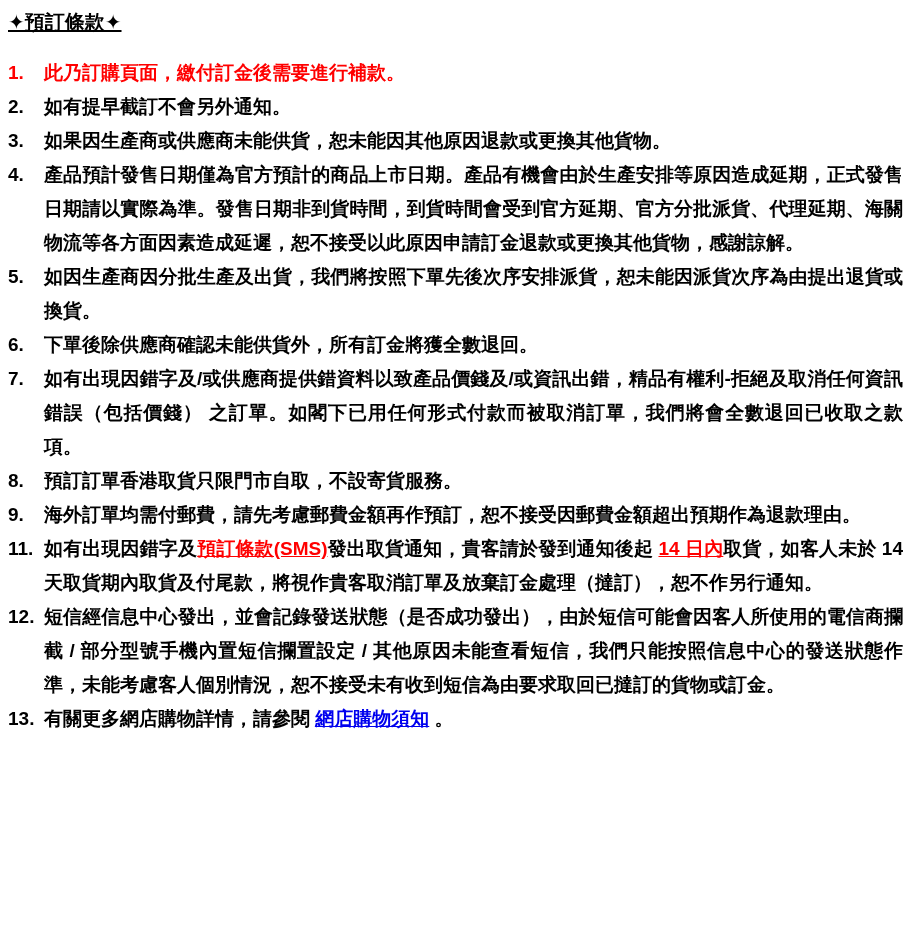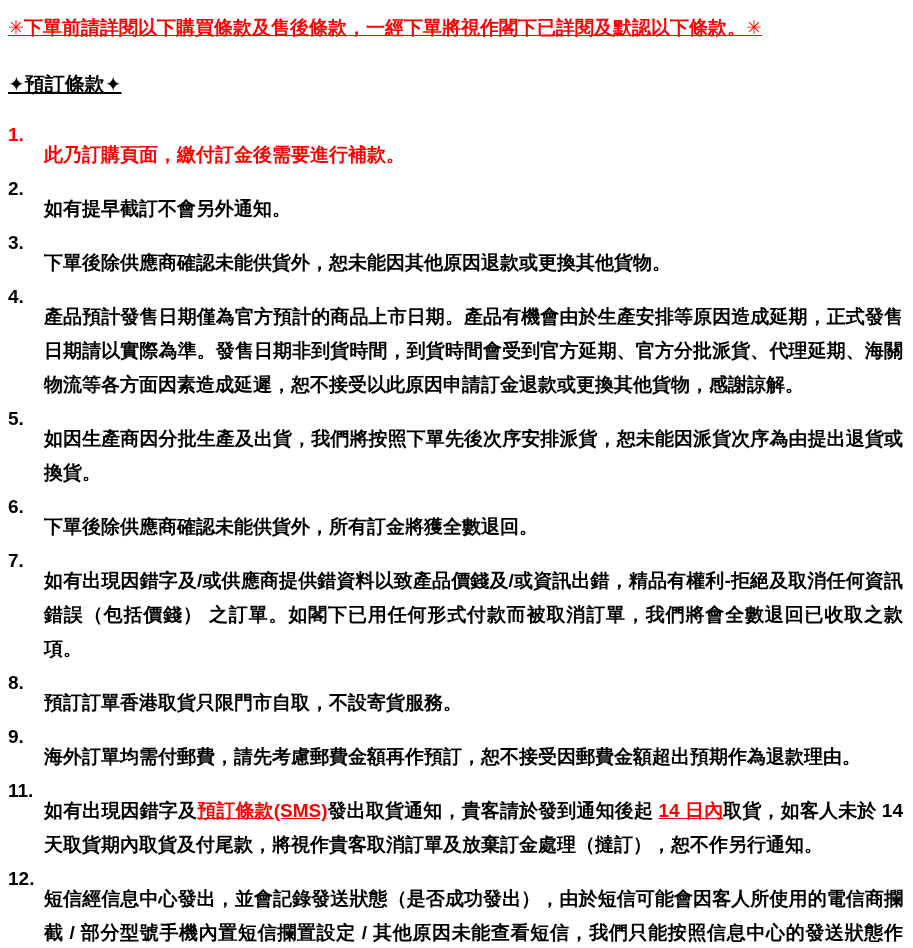--- a/index.html
+++ b/index.html
@@ -44,52 +44,50 @@
     line-height: 34px;
     align-items: flex-start;
   }
   .term .num {
     flex: 0 0 36px;
     min-width: 36px;
   }
   .term .txt {
     flex: 1 1 auto;
     text-align: justify;
-    margin-top: 20px;
   }
   .term.red { color: var(--red); }
   .seg-plain { color: inherit; }
   .seg-red-underline {
     color: var(--red);
     text-decoration: underline;
   }
   a.seg-link {
     color: var(--link);
     cursor: pointer;
     font-weight: 700;
   }
 </style>
 </head>
 <body>
 
 <div class="page">
-  <h1 class="title">✳下單前請詳閱以下購買條款及售後條款，一經下單將視作閣下已詳閱及默認以下條款。✳</h1>
   <h2 class="section-header">✦預訂條款✦</h2>
   <div class="terms" id="terms-list">
       <div class="term red">
         <span class="num">1.</span>
         <span class="txt"><span class="seg-plain">此乃訂購頁面，繳付訂金後需要進行補款。</span></span>
       </div>
       <div class="term">
         <span class="num">2.</span>
         <span class="txt"><span class="seg-plain">如有提早截訂不會另外通知。</span></span>
       </div>
       <div class="term">
         <span class="num">3.</span>
-        <span class="txt"><span class="seg-plain">下單後除供應商確認未能供貨外，恕未能因其他原因退款或更換其他貨物。</span></span>
+        <span class="txt"><span class="seg-plain">如果因生產商或供應商未能供貨，恕未能因其他原因退款或更換其他貨物。</span></span>
       </div>
       <div class="term">
         <span class="num">4.</span>
         <span class="txt"><span class="seg-plain">產品預計發售日期僅為官方預計的商品上市日期。產品有機會由於生產安排等原因造成延期，正式發售日期請以實際為準。發售日期非到貨時間，到貨時間會受到官方延期、官方分批派貨、代理延期、海關物流等各方面因素造成延遲，恕不接受以此原因申請訂金退款或更換其他貨物，感謝諒解。</span></span>
       </div>
       <div class="term">
         <span class="num">5.</span>
         <span class="txt"><span class="seg-plain">如因生產商因分批生產及出貨，我們將按照下單先後次序安排派貨，恕未能因派貨次序為由提出退貨或換貨。</span></span>
       </div>
       <div class="term">

